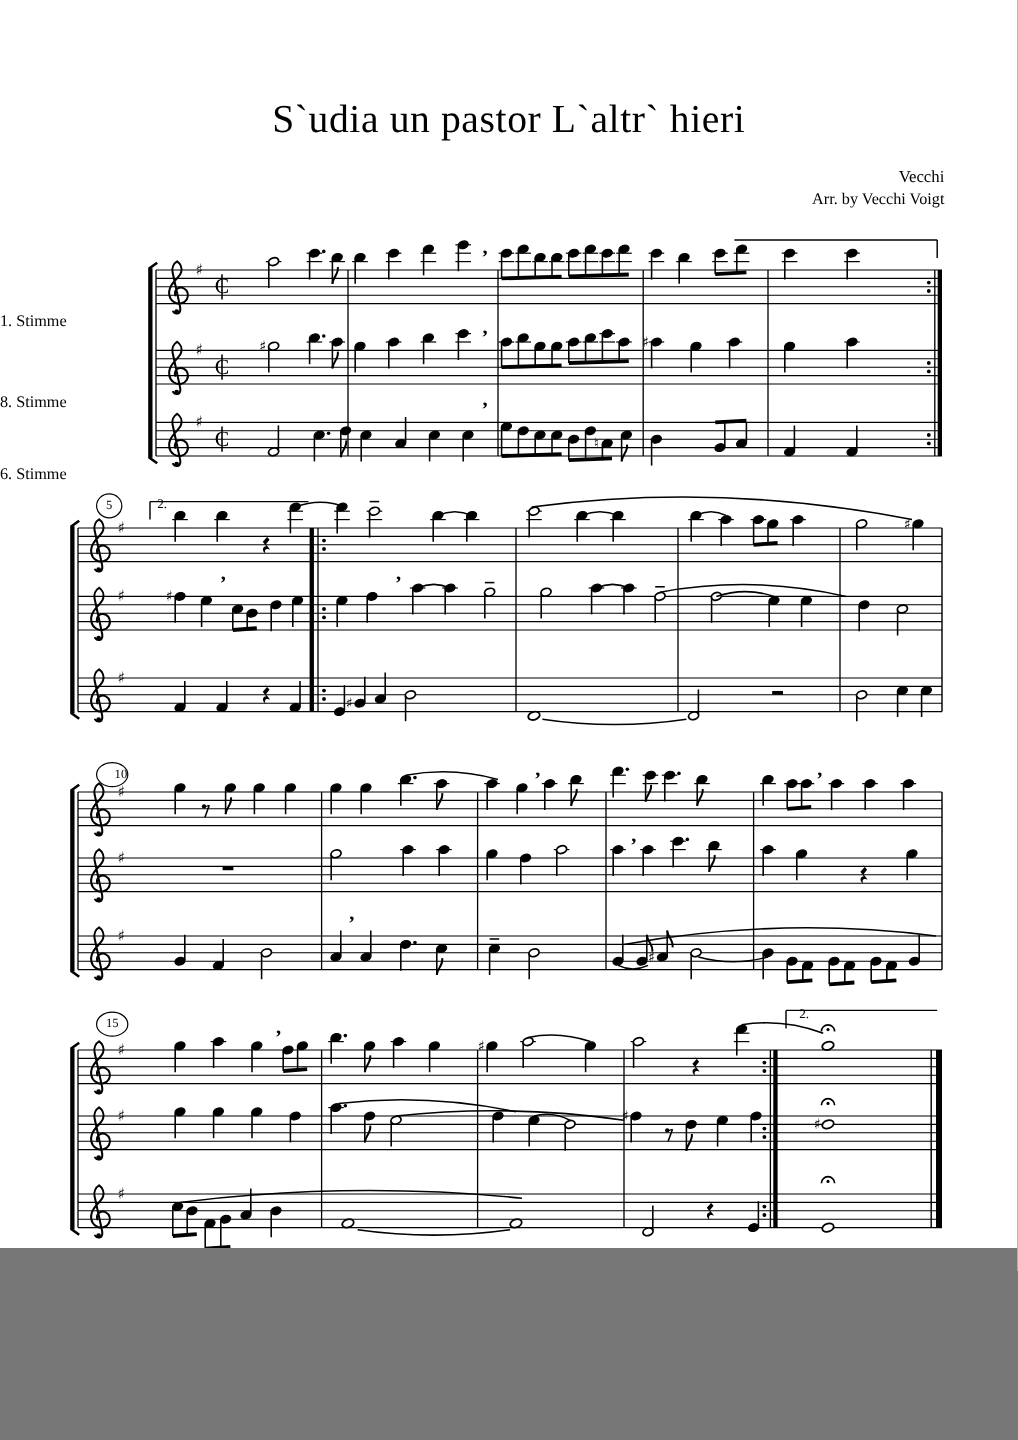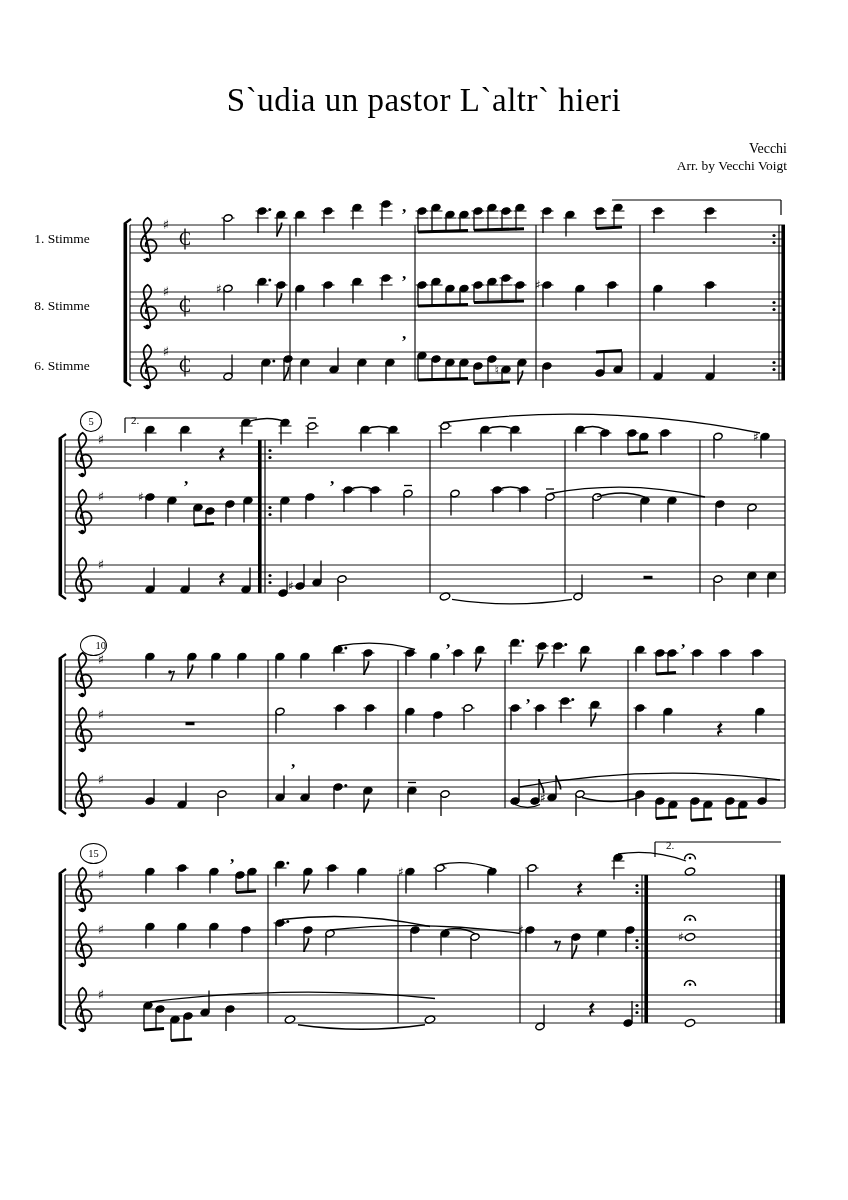--- a/index.html
+++ b/index.html
@@ -1,22 +1,22 @@
 <!DOCTYPE html>
 <html><head>
 <meta charset="utf-8">
 <style>
   html,body{margin:0;padding:0;background:#777;}
-  .page{position:relative;width:848px;height:1200px;background:#ffffff;margin:0 auto;
+  .page{position:relative;width:848px;height:1040px;background:#ffffff;margin:0 auto;
         font-family:"Liberation Serif", serif;color:#000;overflow:hidden;}
   .title{position:absolute;left:0;top:82px;width:848px;text-align:center;
          font-size:33px;letter-spacing:0.5px;}
   .composer{position:absolute;right:61px;top:141px;font-size:14px;text-align:right;}
   .arranger{position:absolute;right:61px;top:158px;font-size:13.5px;text-align:right;}
-  .staff-label{position:absolute;left:0;width:124px;text-align:center;font-size:13.5px;}
+  .staff-label{position:absolute;left:0;width:124px;text-align:left;font-size:13.5px;margin-top:29px;}
   .sl1{top:231px;} .sl2{top:298px;} .sl3{top:358px;}
   .measure-number{position:absolute;border:1px solid #000;border-radius:50%;
         text-align:center;font-size:10.5px;line-height:19px;}
   .mn1{left:80px;top:411px;width:20px;height:19px;}
   .mn2{left:80px;top:635px;width:25px;height:19px;text-align:right;}
   .mn3{left:80px;top:843px;width:25px;height:19px;}
   .volta-label{position:absolute;font-size:11px;}
   .vl1{left:131px;top:414px;}
   .vl2{left:666px;top:839px;}
   svg#score{position:absolute;left:0;top:0;}

